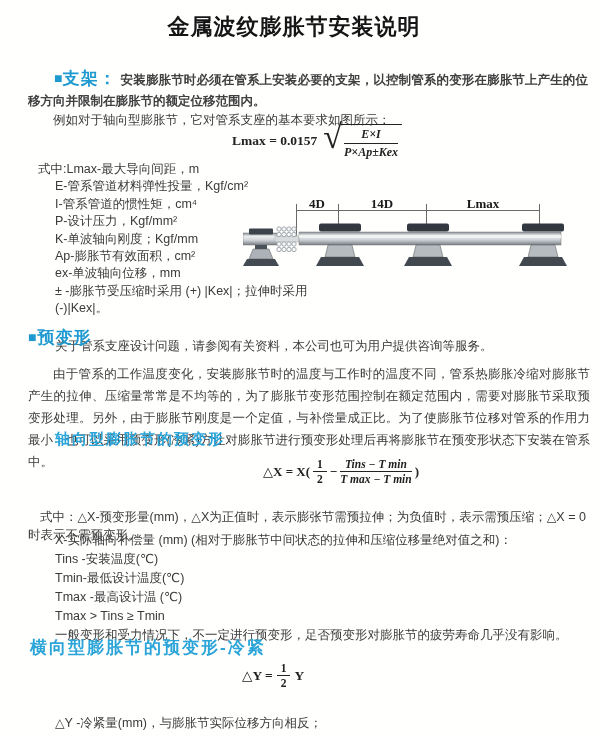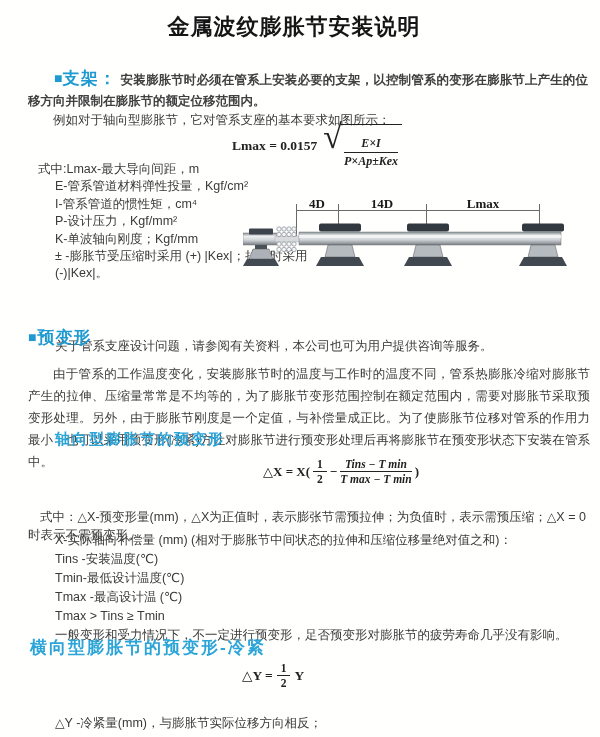--- a/index.html
+++ b/index.html
@@ -19,21 +19,21 @@
   #p-support .intro{font-weight:bold;color:#404040;}
   .sec-marker{color:#1e9ad0;font-size:14px;vertical-align:1px;}
   .sec-head{color:#1e9ad0;font-size:17px;font-weight:bold;letter-spacing:1px;}
   #p-example{top:97px;left:28px;width:560px;text-indent:25px;}
   
   .formula{font-family:"Liberation Serif","DejaVu Serif",serif;font-weight:bold;
            color:#222;font-size:13.5px;white-space:nowrap;}
   #f-lmax{top:122px;left:232px;display:flex;align-items:center;}
   .sqrt{display:inline-flex;align-items:flex-start;margin-left:6px;}
   .sqrt .rad{font-size:34px;font-weight:normal;line-height:30px;margin-right:-2px;}
-  .sqrt .body{border-top:1.6px solid #222;padding:11px 4px 0 4px;margin-top:2px;}
+  .sqrt .body{border-top:1.6px solid #222;padding:2px 4px 0 4px;margin-top:2px;}
   .frac{display:inline-block;vertical-align:middle;text-align:center;}
   .frac .num{display:block;border-bottom:1.2px solid #222;padding:0 4px 1px 4px;}
   .frac .den{display:block;padding-top:1px;}
   .ital{font-style:italic;}
   .fs12{font-size:12px;}
   .fs11{font-size:11.5px;}
   
   #defs{top:161px;left:55px;width:260px;font-size:12.5px;line-height:17.4px;
         list-style:none;margin:0;padding:0;color:#3a3a3a;}
   #defs li:first-child{margin-left:-17px;}
@@ -79,20 +79,22 @@
     </span>
   </span>
 </div>
 
 <ul class="abs" id="defs" data-name="symbol-definitions-list">
   <li data-name="definition-item">式中:Lmax-最大导向间距，m</li>
   <li data-name="definition-item">E-管系管道材料弹性投量，Kgf/cm²</li>
   <li data-name="definition-item">I-管系管道的惯性矩，cm⁴</li>
   <li data-name="definition-item">P-设计压力，Kgf/mm²</li>
   <li data-name="definition-item">K-单波轴向刚度；Kgf/mm</li>
+  <li data-name="definition-item">Ap-膨胀节有效面积，cm²</li>
+  <li data-name="definition-item">ex-单波轴向位移，mm</li>
   <li data-name="definition-item">± -膨胀节受压缩时采用 (+) |Kex|；拉伸时采用(-)|Kex|。</li>
 </ul>
 
 <svg class="abs" id="diagram" viewBox="0 0 355 90" data-name="pipe-support-diagram">
   <defs>
     <linearGradient id="pg" x1="0" y1="0" x2="0" y2="1">
       <stop offset="0" stop-color="#878e95"></stop>
       <stop offset="0.28" stop-color="#eceeef"></stop>
       <stop offset="0.6" stop-color="#cfd3d7"></stop>
       <stop offset="1" stop-color="#767d84"></stop>

